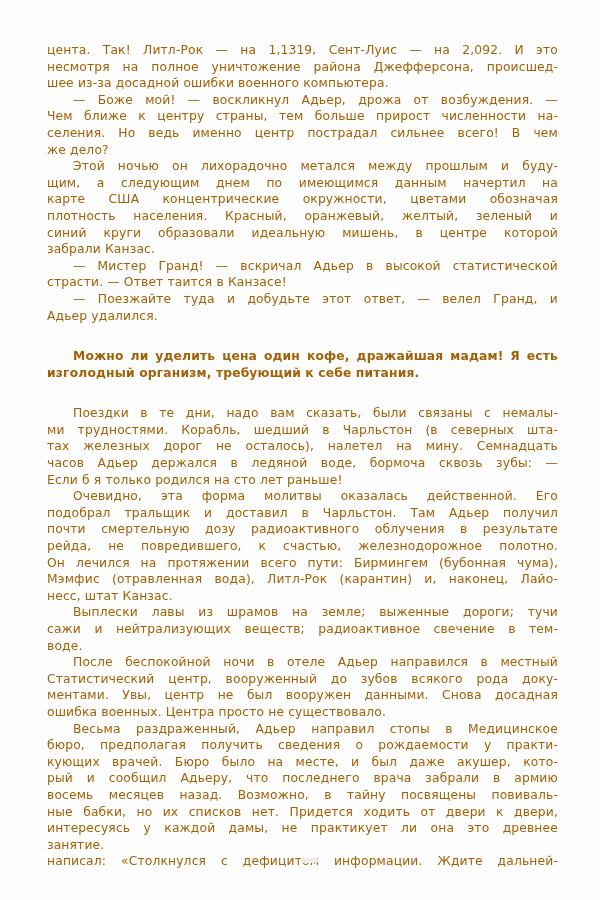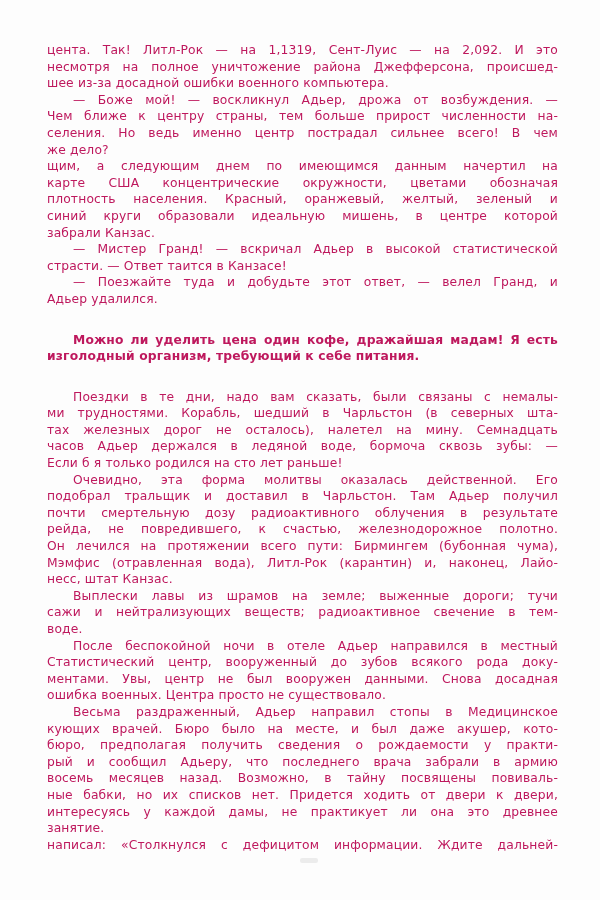--- a/index.html
+++ b/index.html
@@ -15,21 +15,21 @@
     overflow: hidden;
   }
   .text-block {
     position: absolute;
     left: 47px;
     top: 42px;
     width: 511px;
     font-family: "DejaVu Sans", "Liberation Sans", sans-serif;
     font-size: 12.3px;
     line-height: 16.6px;
-    color: #be185d;
+    color: #a16207;
     letter-spacing: 0.15px;
   }
   .line {
     text-align: justify;
     text-align-last: justify;
   }
   .line.last {
     text-align: justify;
     text-align-last: left;
   }
@@ -51,20 +51,21 @@
 
 <div class="page">
   <div class="text-block">
       <div class="line">цента. Так! Литл-Рок — на 1,1319, Сент-Луис — на 2,092. И это</div>
       <div class="line">несмотря на полное уничтожение района Джефферсона, происшед-</div>
       <div class="line last">шее из-за досадной ошибки военного компьютера.</div>
       <div class="line indent">— Боже мой! — воскликнул Адьер, дрожа от возбуждения. —</div>
       <div class="line">Чем ближе к центру страны, тем больше прирост численности на-</div>
       <div class="line">селения. Но ведь именно центр пострадал сильнее всего! В чем</div>
       <div class="line last">же дело?</div>
+      <div class="line indent">Этой ночью он лихорадочно метался между прошлым и буду-</div>
       <div class="line">щим, а следующим днем по имеющимся данным начертил на</div>
       <div class="line">карте США концентрические окружности, цветами обозначая</div>
       <div class="line">плотность населения. Красный, оранжевый, желтый, зеленый и</div>
       <div class="line">синий круги образовали идеальную мишень, в центре которой</div>
       <div class="line last">забрали Канзас.</div>
       <div class="line indent">— Мистер Гранд! — вскричал Адьер в высокой статистической</div>
       <div class="line last">страсти. — Ответ таится в Канзасе!</div>
       <div class="line indent">— Поезжайте туда и добудьте этот ответ, — велел Гранд, и</div>
       <div class="line last">Адьер удалился.</div>
       <div class="line indent bold gap">Можно ли уделить цена один кофе, дражайшая мадам! Я есть</div>
@@ -82,22 +83,22 @@
       <div class="line">Мэмфис (отравленная вода), Литл-Рок (карантин) и, наконец, Лайо-</div>
       <div class="line last">несс, штат Канзас.</div>
       <div class="line indent">Выплески лавы из шрамов на земле; выженные дороги; тучи</div>
       <div class="line">сажи и нейтрализующих веществ; радиоактивное свечение в тем-</div>
       <div class="line last">воде.</div>
       <div class="line indent">После беспокойной ночи в отеле Адьер направился в местный</div>
       <div class="line">Статистический центр, вооруженный до зубов всякого рода доку-</div>
       <div class="line">ментами. Увы, центр не был вооружен данными. Снова досадная</div>
       <div class="line last">ошибка военных. Центра просто не существовало.</div>
       <div class="line indent">Весьма раздраженный, Адьер направил стопы в Медицинское</div>
+      <div class="line">бюро, предполагая получить сведения о рождаемости у практи-</div>
       <div class="line">кующих врачей. Бюро было на месте, и был даже акушер, кото-</div>
-      <div class="line">бюро, предполагая получить сведения о рождаемости у практи-</div>
       <div class="line">рый и сообщил Адьеру, что последнего врача забрали в армию</div>
       <div class="line">восемь месяцев назад. Возможно, в тайну посвящены повиваль-</div>
       <div class="line">ные бабки, но их списков нет. Придется ходить от двери к двери,</div>
       <div class="line">интересуясь у каждой дамы, не практикует ли она это древнее</div>
       <div class="line last">занятие.</div>
       <div class="line">написал: «Столкнулся с дефицитом информации. Ждите дальней-</div>
     </div>
   <div class="smudge"></div>
 </div>
 

